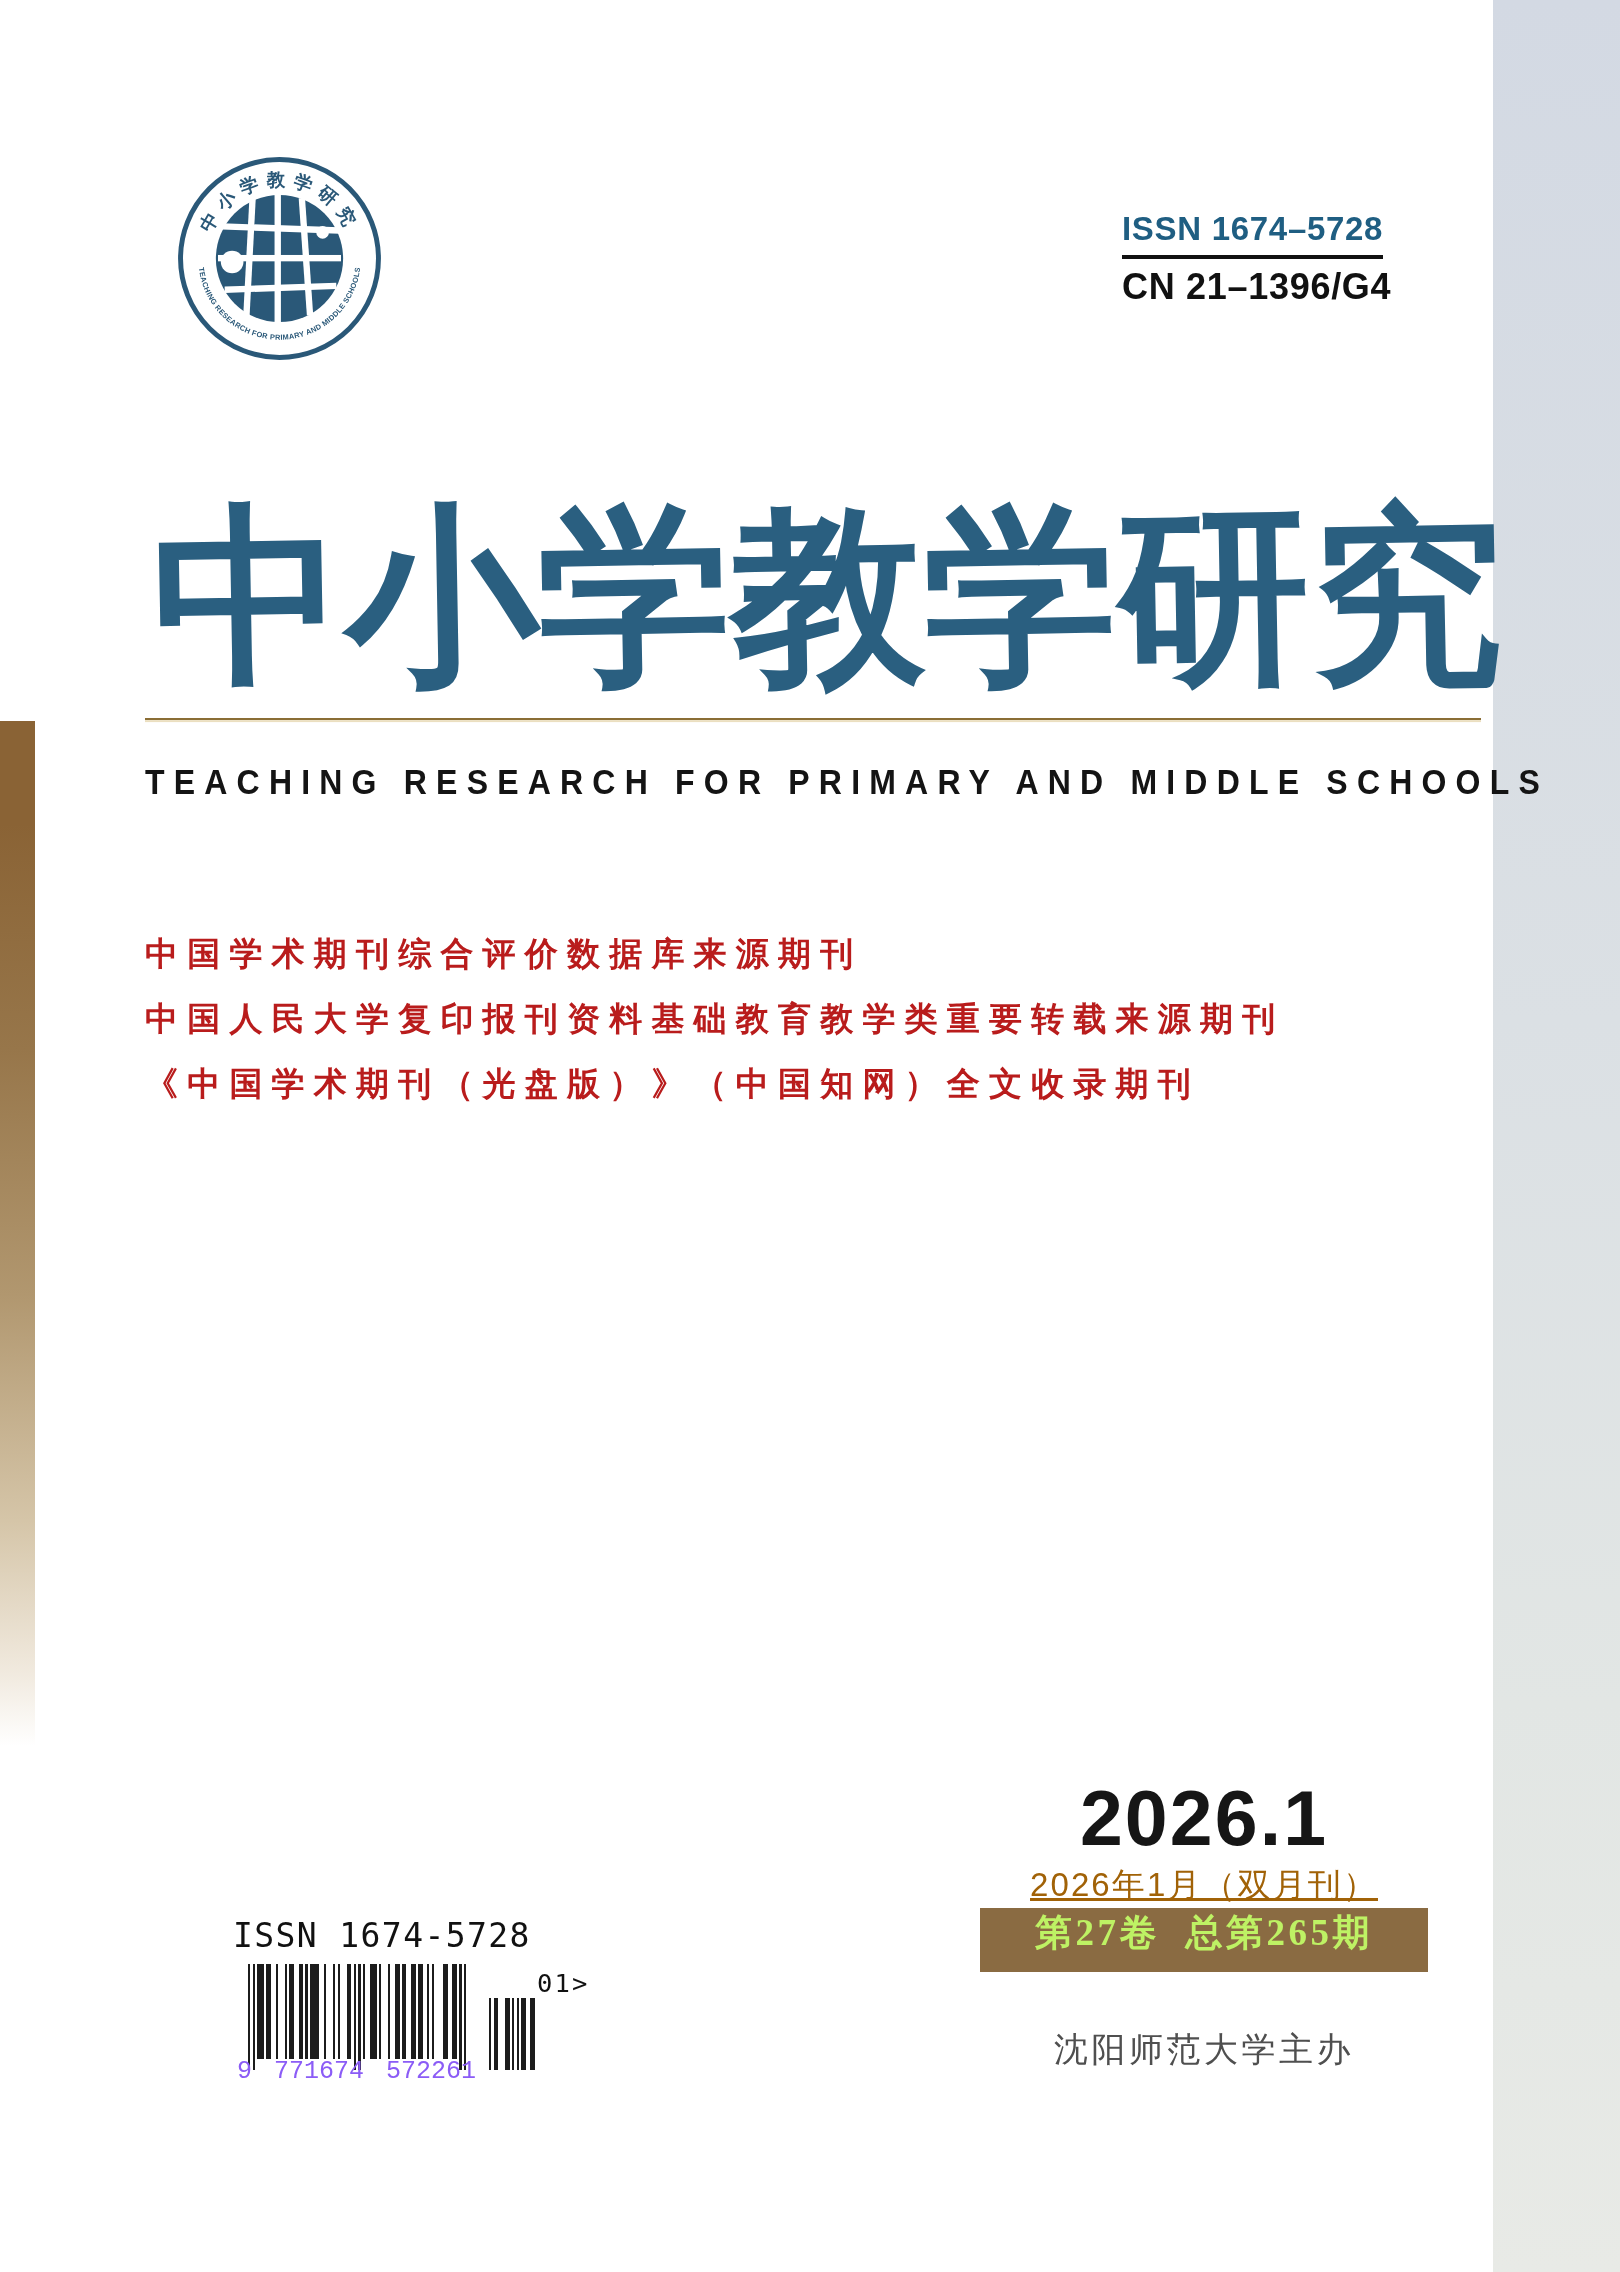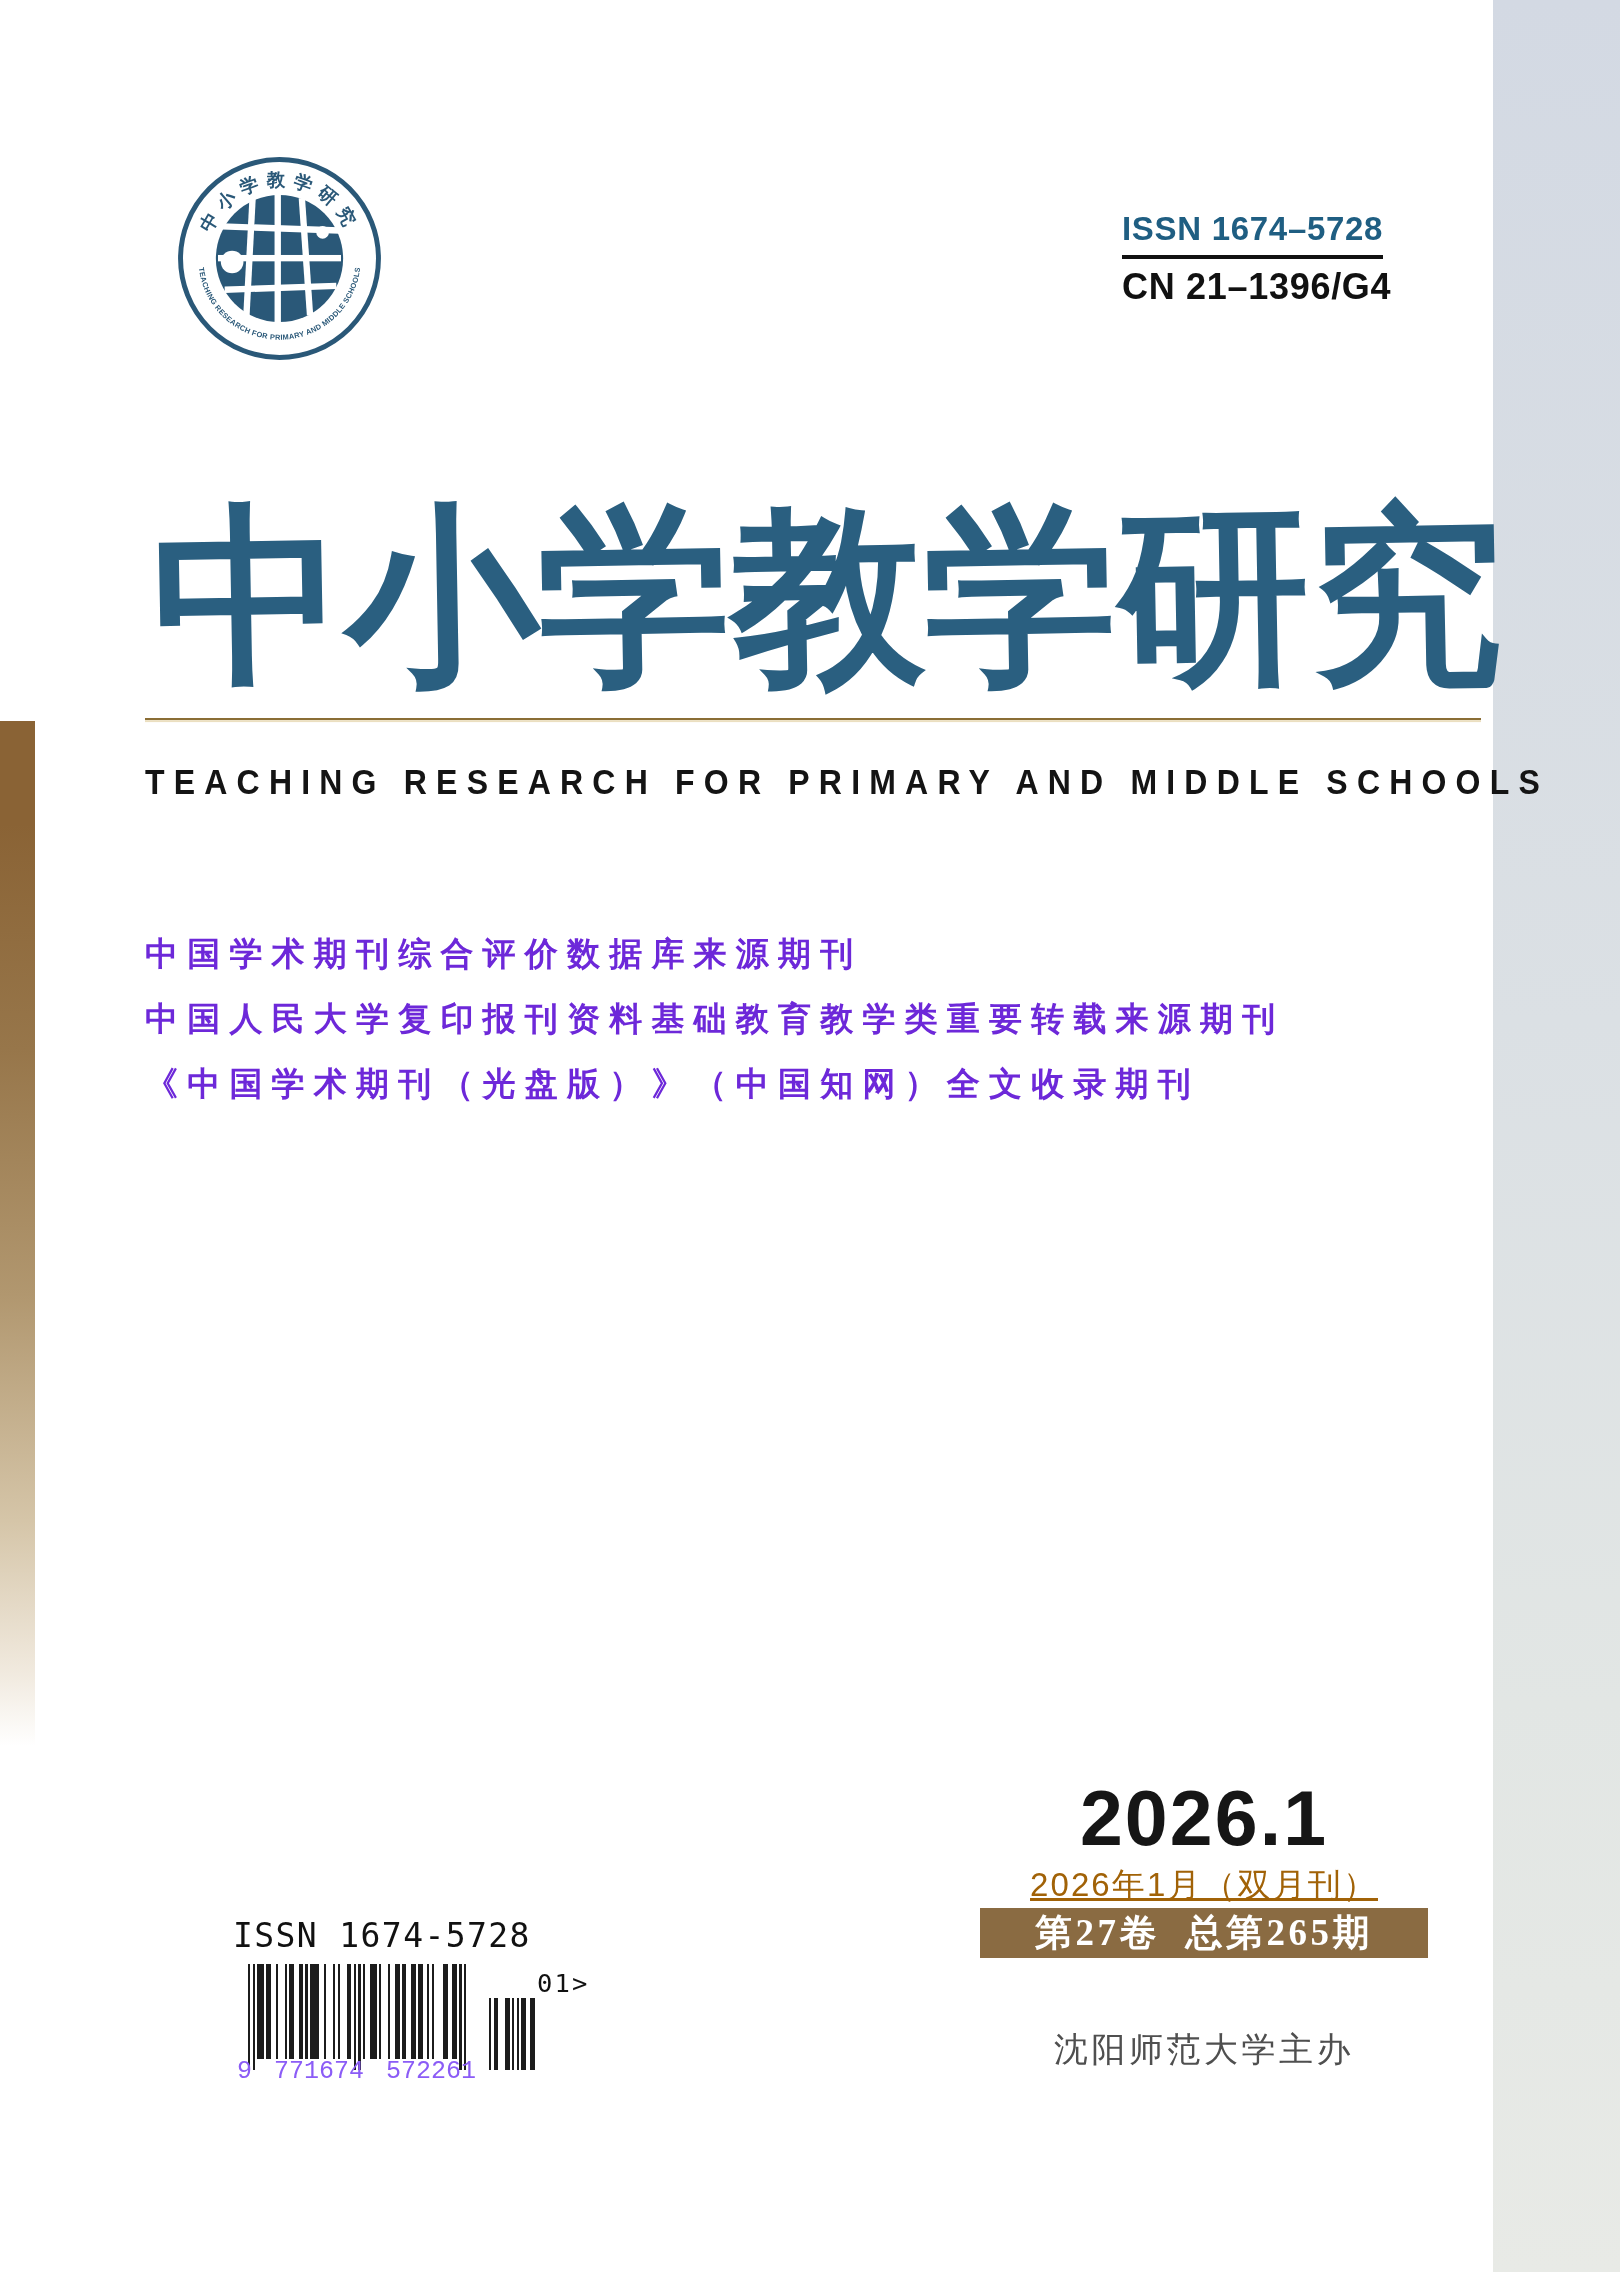--- a/index.html
+++ b/index.html
@@ -34,31 +34,31 @@
       background:#8a6d35;box-shadow:0 2.1px 0 rgba(219,197,140,.55);}
 
   
   .title-en{position:absolute;left:145px;top:762px;width:1339px;
       font-size:32px;font-weight:bold;color:#141414;letter-spacing:9.2px;
       white-space:nowrap;transform:scaleY(1.12);transform-origin:top left;}
 
   
   .indexing{position:absolute;left:145px;top:921px;width:1346px;}
   .indexing .line{height:65px;line-height:65px;font-size:33px;font-weight:bold;
-      color:#6d28d9;letter-spacing:9.2px;white-space:nowrap;}
+      color:#b91c1c;letter-spacing:9.2px;white-space:nowrap;}
 
   
   .issue-number{position:absolute;left:980px;top:1774px;width:448px;text-align:center;
       font-size:77px;font-weight:bold;color:#161616;letter-spacing:2.1px;}
   .issue-date{position:absolute;left:980px;top:1863px;width:448px;text-align:center;
       font-size:33px;color:#a16207;letter-spacing:2.1px;text-decoration:underline;}
-  .volume-bar{position:absolute;left:980px;top:1908px;width:448px;height:50px;
+  .volume-bar{position:absolute;left:980px;top:1908px;width:448px;height:64px;
       background:#8a6b42;text-align:center;line-height:50px;
       font-family:"Liberation Serif",serif;font-size:37px;font-weight:600;
-      color:#ffffff;letter-spacing:3.5px;word-spacing:12.8px;}
+      color:#bef264;letter-spacing:3.5px;word-spacing:12.8px;}
   .publisher{position:absolute;left:980px;top:2027px;width:448px;text-align:center;
       font-size:34px;color:#4f4f4f;letter-spacing:3.5px;}
 
   
   .barcode-label{position:absolute;left:233px;top:1916px;
       font-family:"DejaVu Sans Mono",monospace;font-size:33px;color:#111;letter-spacing:1.4px;}
   .barcode-main{position:absolute;left:248px;top:1964px;display:flex;align-items:flex-start;}
   .barcode-main .bar{width:2.3px;height:95px;background:#1c1c1c;}
   .barcode-main .bar.guard{height:106px;}
   .barcode-main .gap{width:2.3px;}

